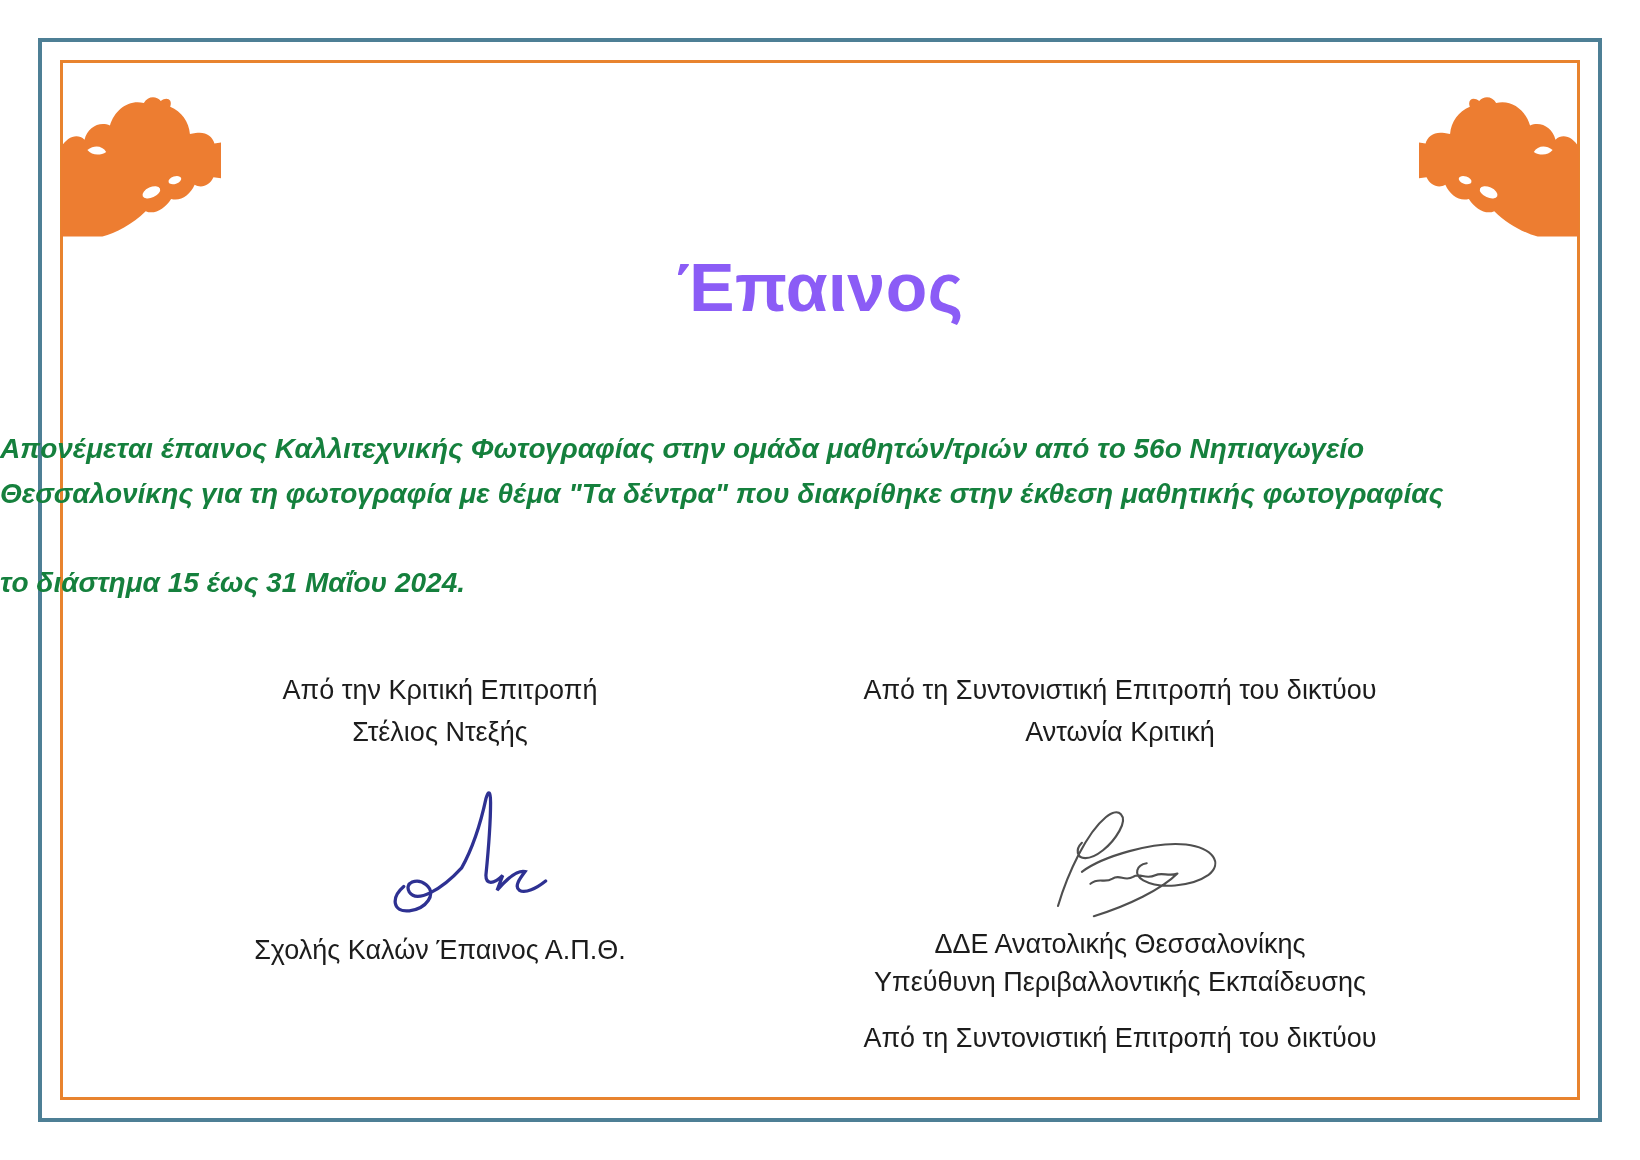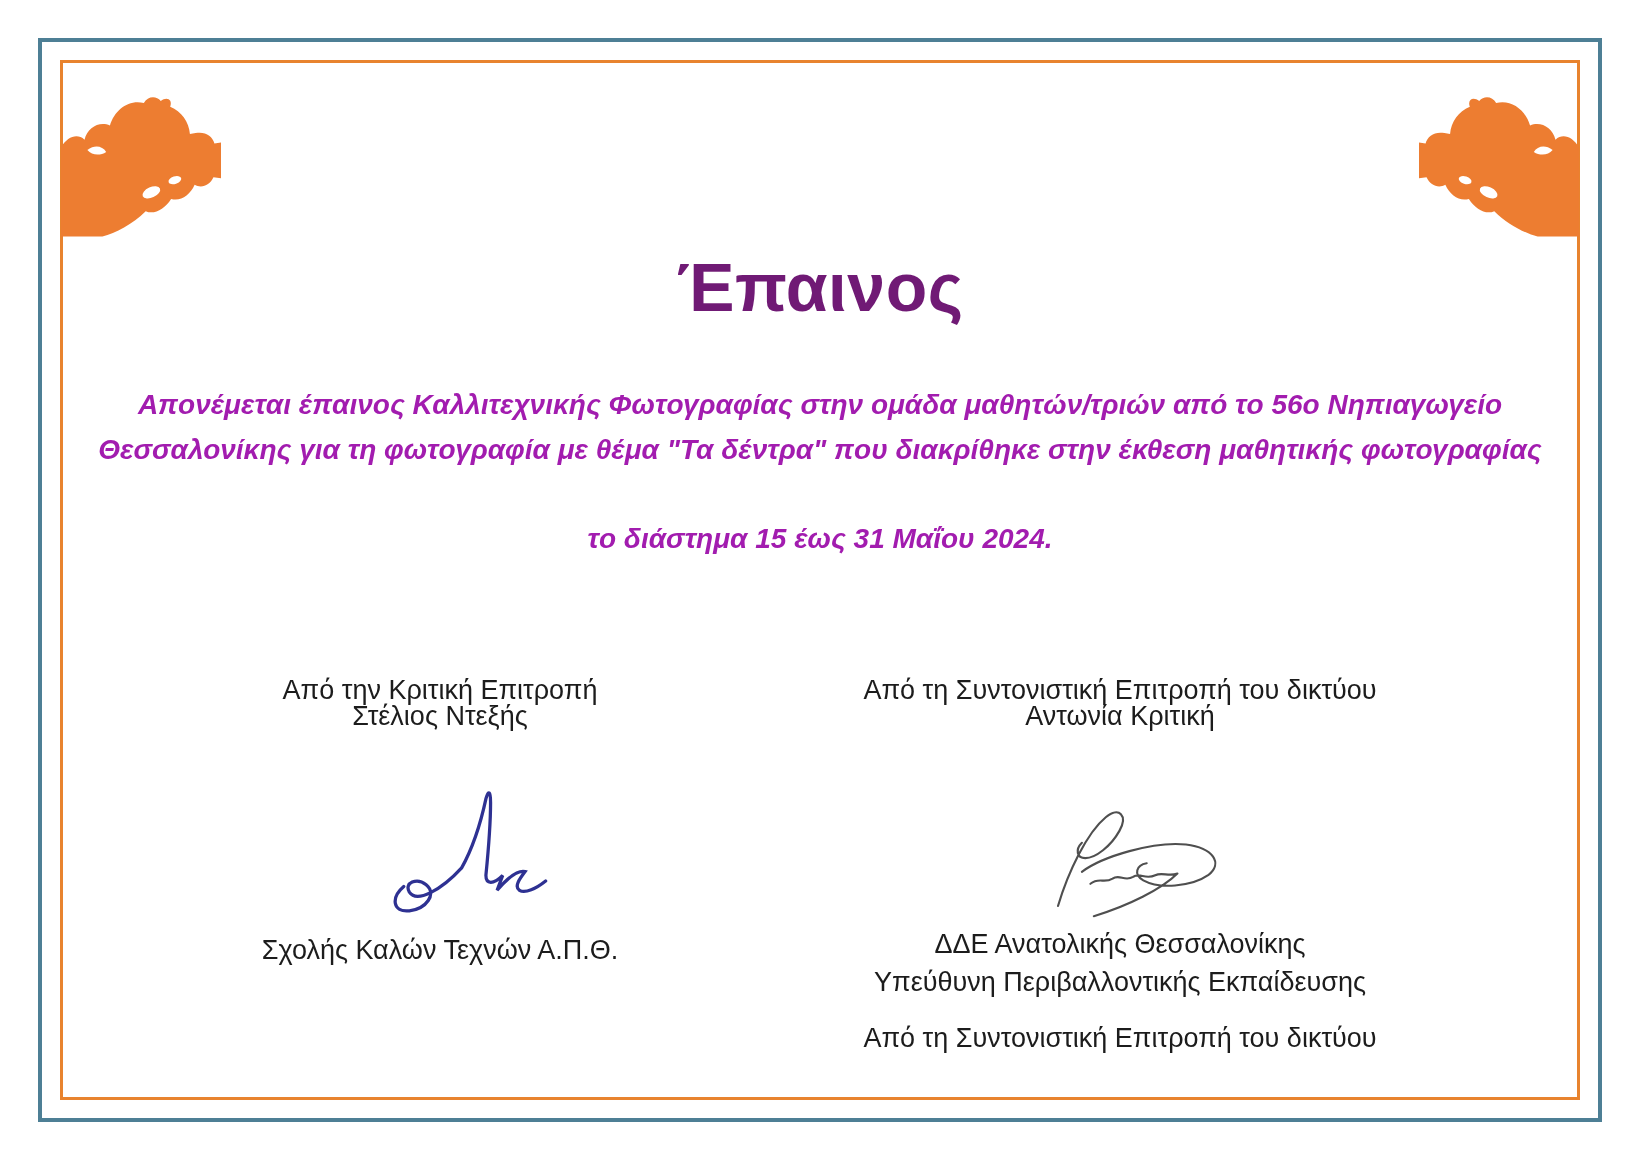--- a/index.html
+++ b/index.html
@@ -26,40 +26,40 @@
   }
   .photographer.left  { left:61px; }
   .photographer.right { right:61px; transform:scaleX(-1); }
   .photographer svg { width:100%; height:100%; display:block; }
 
   .title {
     position:absolute; top:248px; left:0; right:0;
     text-align:center;
     font-size:68px; font-weight:bold;
     letter-spacing:0.5px;
-    color:#701a75;
+    color:#8b5cf6;
   }
   .body-text {
     position:absolute; left:0; right:0;
-    text-align:center;
     font-size:28px; font-style:italic; font-weight:600;
-    color:#a21caf;
+    color:#15803d;
+    margin-top:44px;
   }
   .body-text .line { line-height:45px; white-space:nowrap; }
   .body-1 { top:382px; }
   .body-2 { top:516px; }
 
   .col-text {
     position:absolute; text-align:center;
     font-size:27px; color:#1c1c1c;
   }
   .col-left  { left:140px;  width:600px; }
   .col-right { left:820px;  width:600px; }
   .committee      { top:672px; line-height:36px;text-align:center; }
-  .signer-name    { top:700px; line-height:32px; }
+  .signer-name    { top:716px; line-height:32px; }
   .role           { top:930px; line-height:40px; }
   .role-right     { top:925px; line-height:38px; }
   .committee-foot { top:1020px; line-height:36px; }
 
   .signature { position:absolute; }
   .signature svg { width:100%; height:100%; display:block; }
   .signature-left  { left:345px; top:782px; width:265px; height:140px; }
   .signature-right { left:995px; top:778px; width:300px; height:145px; }
 </style>
 </head>
@@ -114,21 +114,21 @@
 
   <div class="signature signature-left">
     <svg viewBox="0 0 230 150" xmlns="http://www.w3.org/2000/svg">
       <path fill="none" stroke="#2E3192" stroke-width="3.5" stroke-linecap="round" d="M36,112 C22,124 24,140 42,138 C60,136 72,120 60,110 C50,102 36,108 42,118 C50,130 76,116 98,92
            M98,92 C108,74 118,46 124,18 C127,8 129,10 129,22 C129,48 126,80 124,100
            M124,100 C124,110 132,110 142,100 L136,116 C148,102 158,94 166,96 C160,104 154,112 160,116 C166,120 178,114 188,106"></path>
     </svg>
   </div>
 
   <div class="col-text col-left role">
-    <div>Σχολής Καλών Τεχνών Α.Π.Θ.</div>
+    <div>Σχολής Καλών Έπαινος Α.Π.Θ.</div>
   </div>
 
   <div class="col-text col-right committee">Από τη Συντονιστική Επιτροπή του δικτύου</div>
   <div class="col-text col-right signer-name">Αντωνία Κριτική</div>
 
   <div class="signature signature-right">
     <svg viewBox="0 0 260 170" xmlns="http://www.w3.org/2000/svg">
       <path fill="none" stroke="#4F4F4F" stroke-width="2.5" stroke-linecap="round" d="M28,150 C40,110 62,64 84,46 C100,33 110,44 100,62 C90,80 72,94 60,94 C50,94 48,84 56,76
            M56,110 C80,92 140,74 178,78 C210,82 222,100 204,114 C184,128 146,130 128,120 C116,113 120,102 132,100
            M66,124 C76,116 82,124 92,118 C100,112 106,122 116,116 C124,110 130,120 142,114 C150,110 158,116 168,112

